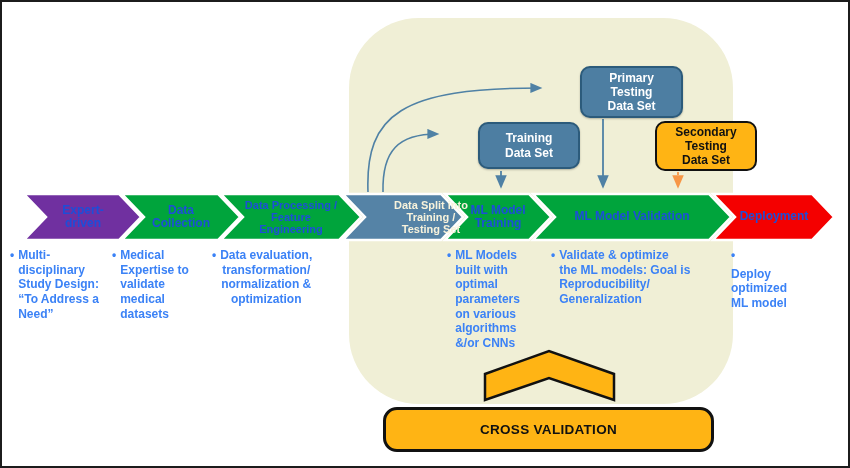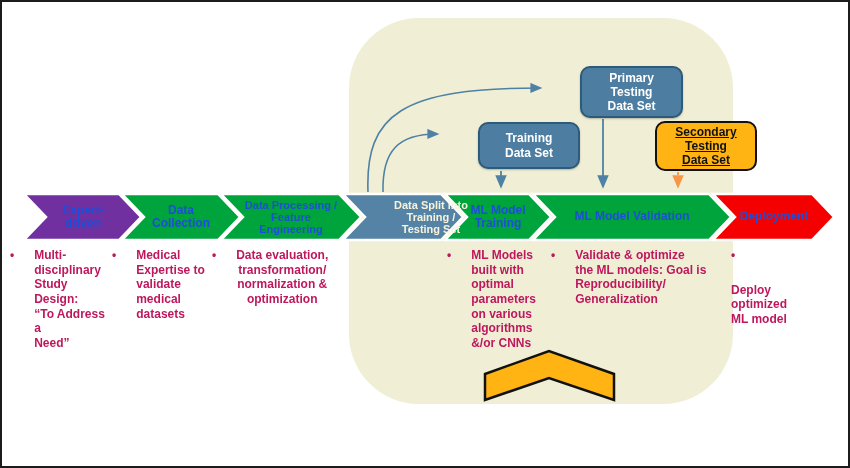--- a/index.html
+++ b/index.html
@@ -21,21 +21,21 @@
   .stage-label.small{font-size:11px;}
   .stage-label.cream{color:#F8F3DC;margin-left:28px;}
   .node{
     position:absolute;display:flex;align-items:center;justify-content:center;text-align:center;
     font-weight:bold;font-size:12px;line-height:1.18;white-space:pre-line;box-sizing:border-box;margin-left:28px;
   }
   .node.blue{background:#4D7EA2;border:2px solid #2C5B7B;border-radius:10px;color:#ffffff;
     box-shadow:0 1px 2px rgba(0,0,0,0.25);}
   .node.amber{background:#FFB414;border:2px solid #111111;border-radius:10px;color:#111111;}
   .bullet-item{
-    position:absolute;top:246px;display:flex;gap:20px;color:#be185d;
+    position:absolute;top:246px;display:flex;gap:4px;color:#3b82f6;
     font-weight:bold;font-size:12px;line-height:1.22;
   }
   .bullet-item .dot::before{content:"\2022";}
   .bullet-item .btext{white-space:pre-line;}
   .cv-box{
     position:absolute;left:381px;top:405px;width:331px;height:45px;
     background:#FFB414;border:3px solid #111111;border-radius:14px;box-sizing:border-box;
     display:flex;align-items:center;justify-content:center;
     font-weight:bold;font-size:13.5px;color:#111111;letter-spacing:0.3px;
   }
@@ -88,21 +88,21 @@
   <div class="stage-label" style="left:459px;width:74px;">ML Model
 Training</div>
   <div class="stage-label" style="left:547px;width:166px;">ML Model Validation</div>
   <div class="stage-label" style="left:727px;width:90px;">Deployment</div>
 
   <div class="node blue" style="left:550px;top:64px;width:103px;height:52px;">Primary
 Testing
 Data Set</div>
   <div class="node blue" style="left:448px;top:120px;width:102px;height:47px;">Training
 Data Set</div>
-  <div class="node amber" style="left:625px;top:119px;width:102px;height:50px;text-decoration:underline;">Secondary
+  <div class="node amber" style="left:625px;top:119px;width:102px;height:50px;">Secondary
 Testing
 Data Set</div>
 
   <div class="bullet-item" style="left:8px;width:102px;">
     <span class="dot"></span>
     <div class="btext">Multi-
 disciplinary
 Study Design:
 “To Address a
 Need”</div>
@@ -139,14 +139,15 @@
 Reproducibility/
 Generalization</div>
   </div>
   <div class="bullet-item" style="left:729px;width:102px;flex-direction:column;">
     <span class="dot"></span>
     <div class="btext">Deploy
 optimized
 ML model</div>
   </div>
 
+  <div class="cv-box">CROSS VALIDATION</div>
 
 </div>
 
 </body></html>

